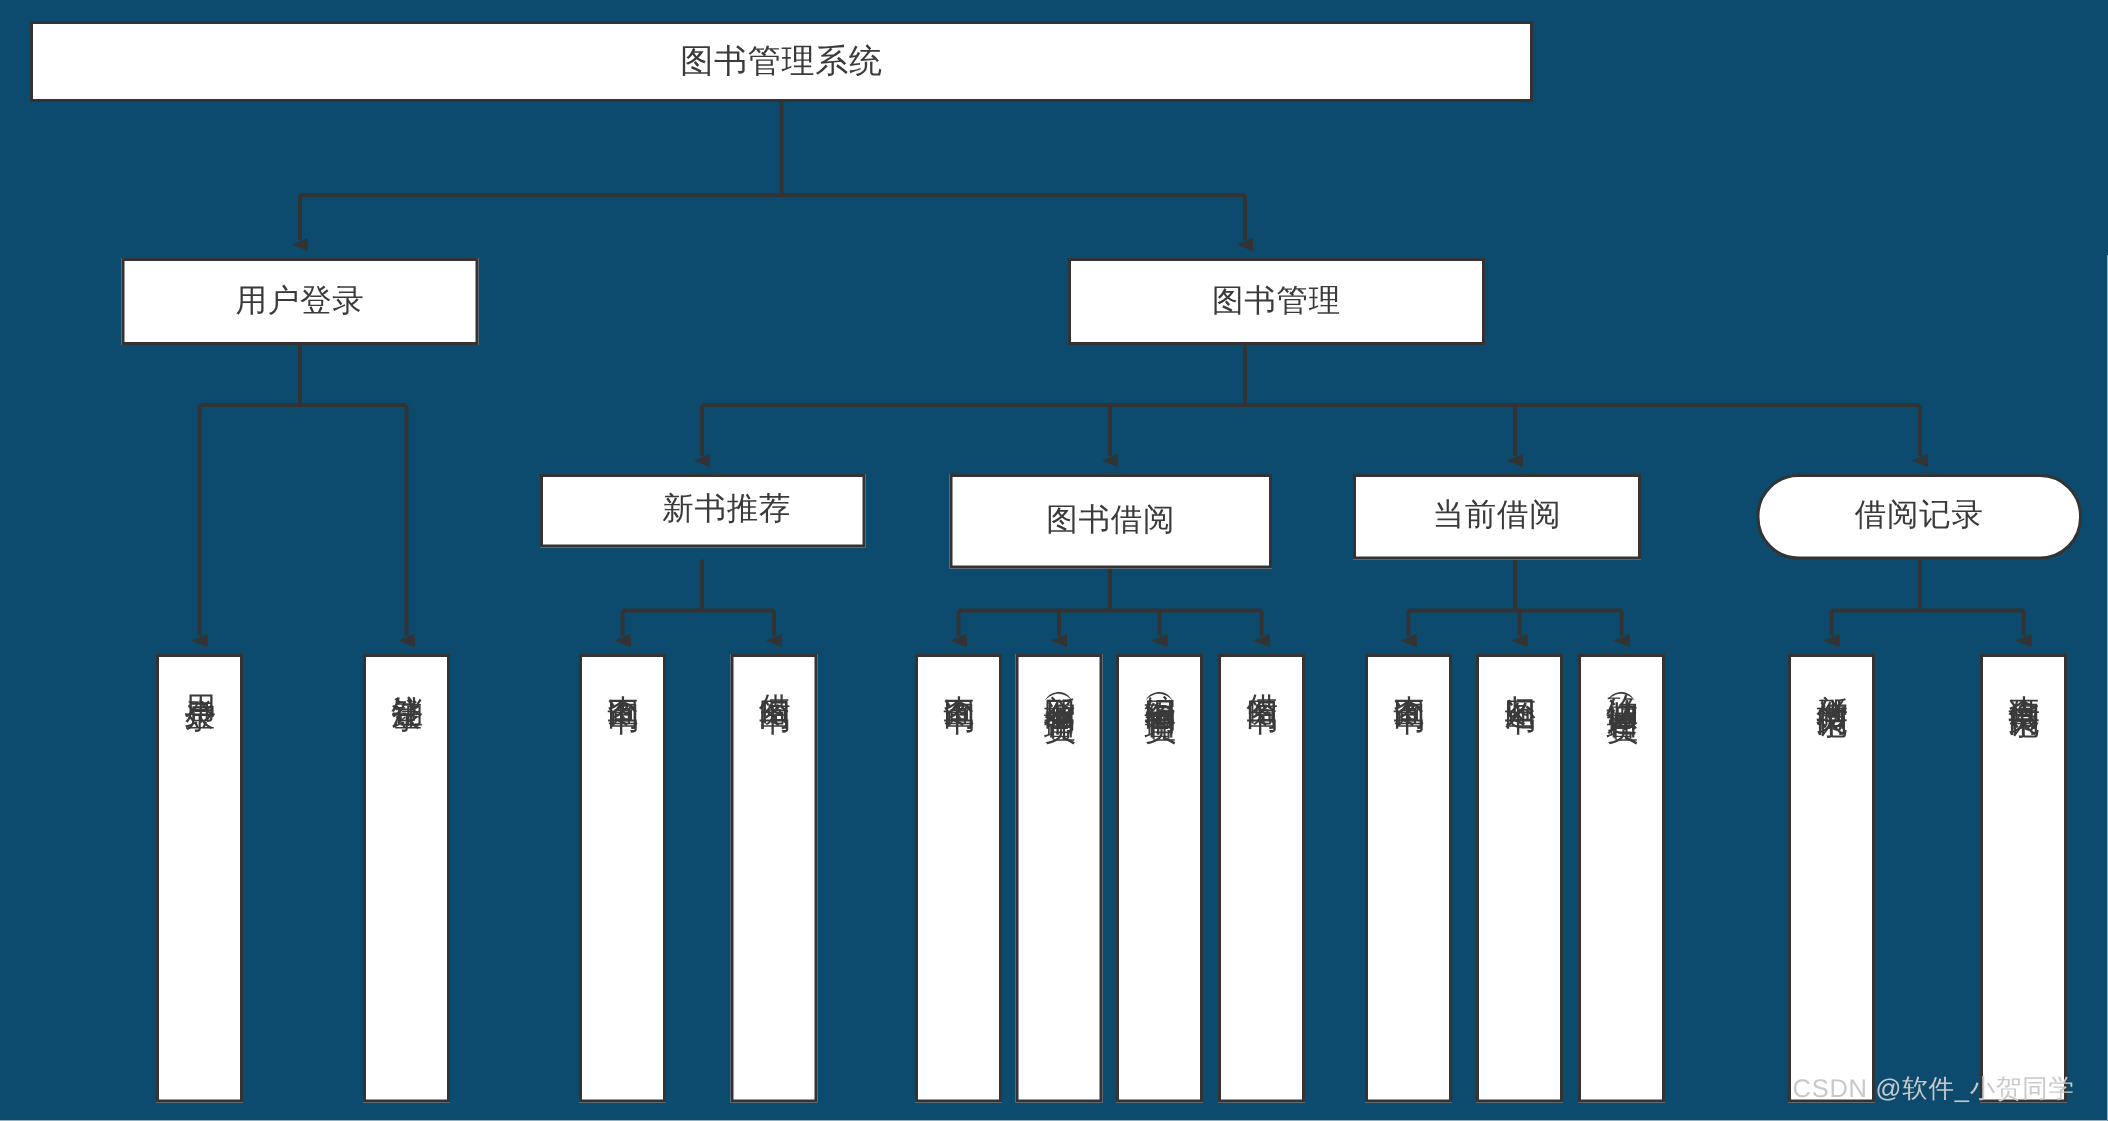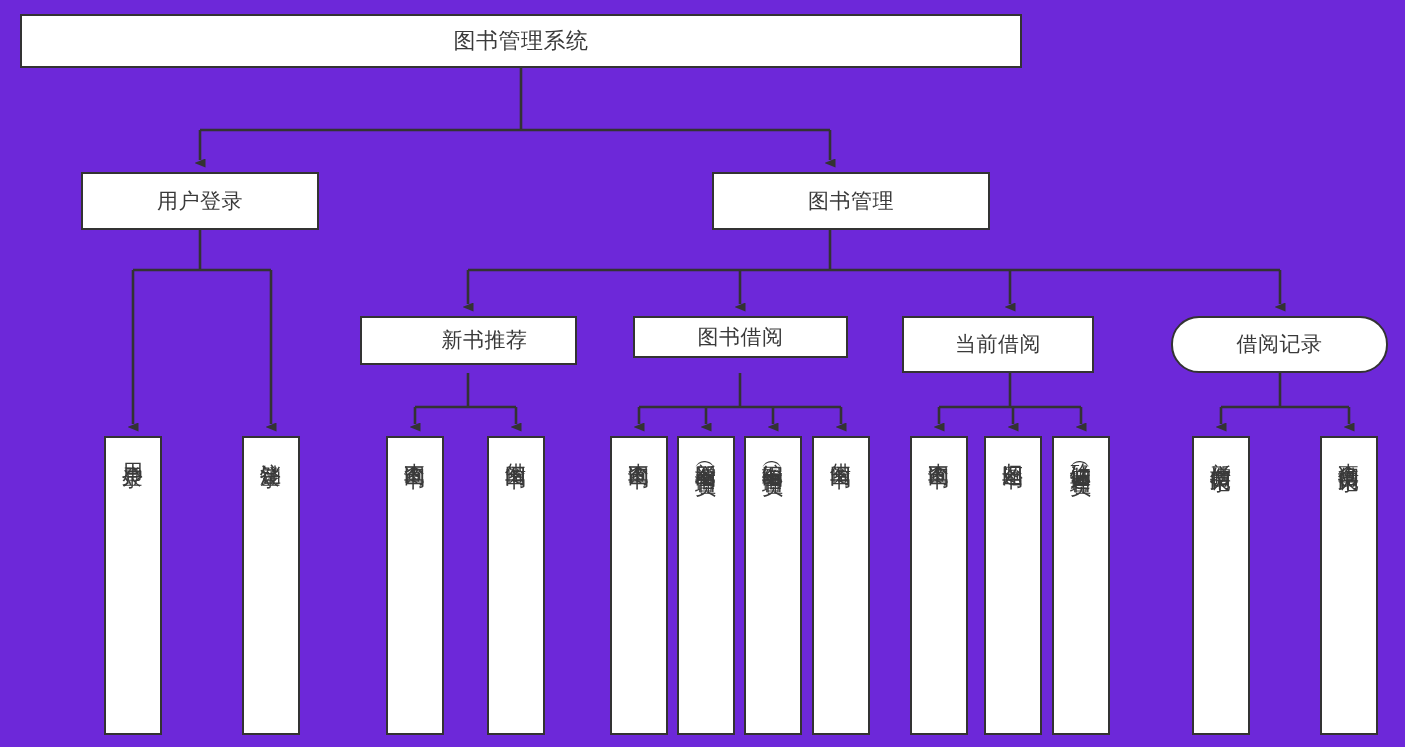--- a/index.html
+++ b/index.html
@@ -7,21 +7,21 @@
     padding: 0;
     background: #ffffff;
   }
   body {
     font-family: "Liberation Sans", "DejaVu Sans", sans-serif;
   }
   #canvas {
     position: relative;
     width: 1405px;
     height: 747px;
-    background: #6d28d9;
+    background: #0c4a6e;
     overflow: hidden;
   }
   #edges {
     position: absolute;
     left: 0;
     top: 0;
     width: 1405px;
     height: 747px;
     pointer-events: none;
   }
@@ -133,21 +133,21 @@
   <div class="node horiz" style="left: 81px; top: 172px; width: 238px; height: 58px;">
     <span class="label">用户登录</span>
   </div>
   <div class="node horiz" style="left: 712px; top: 172px; width: 278px; height: 58px;">
     <span class="label">图书管理</span>
   </div>
 
   <div class="node horiz" style="left: 360px; top: 316px; width: 217px; height: 49px; padding-left: 32px;">
     <span class="label">新书推荐</span>
   </div>
-  <div class="node horiz" style="left: 633px; top: 316px; width: 215px; height: 42px;">
+  <div class="node horiz" style="left: 633px; top: 316px; width: 215px; height: 63px;">
     <span class="label">图书借阅</span>
   </div>
   <div class="node horiz" style="left: 902px; top: 316px; width: 192px; height: 57px;">
     <span class="label">当前借阅</span>
   </div>
   <div class="node horiz" style="left: 1171px; top: 316px; width: 217px; height: 57px; border-radius: 28px;">
     <span class="label">借阅记录</span>
   </div>
 
   <div class="node vert" style="left: 104px; top: 436px; width: 58px; height: 299px;">
@@ -183,14 +183,15 @@
   <div class="node vert" style="left: 1052px; top: 436px; width: 58px; height: 299px;">
     <span class="label">确认归还（管理员）</span>
   </div>
   <div class="node vert" style="left: 1192px; top: 436px; width: 58px; height: 299px;">
     <span class="label">新增借阅记录</span>
   </div>
   <div class="node vert" style="left: 1320px; top: 436px; width: 58px; height: 299px;">
     <span class="label">查询借阅记录</span>
   </div>
 
+  <div id="watermark" style="left: 1195px; top: 714px;">CSDN @软件_小贺同学</div>
 
 </div>
 
 </body></html>

